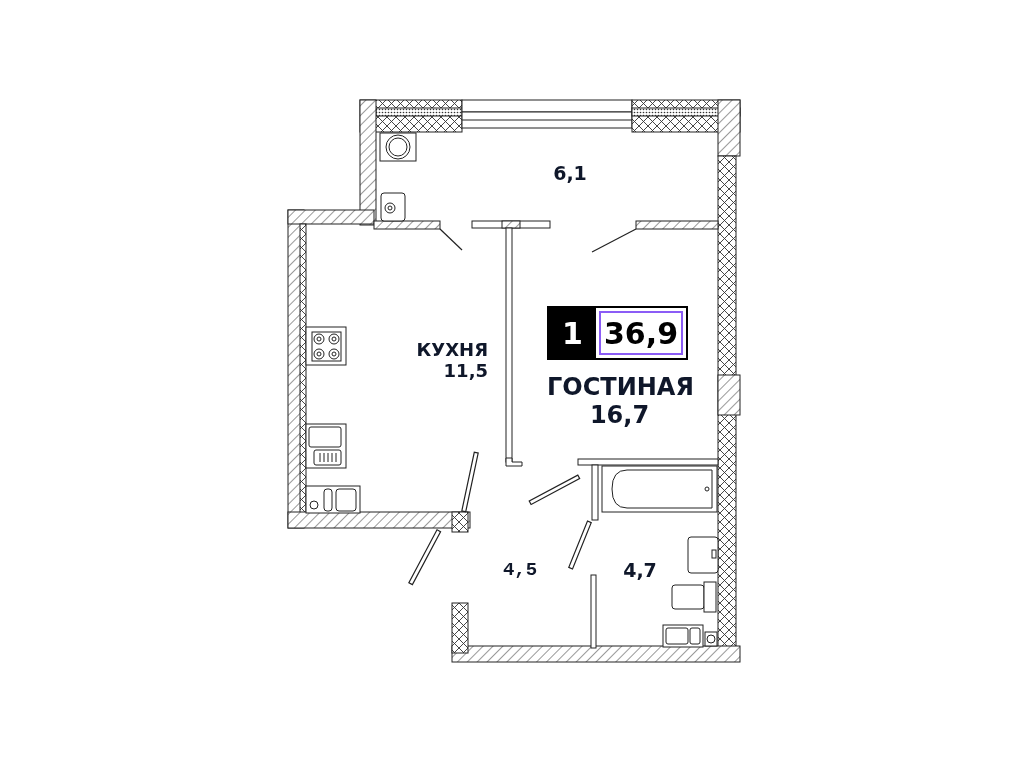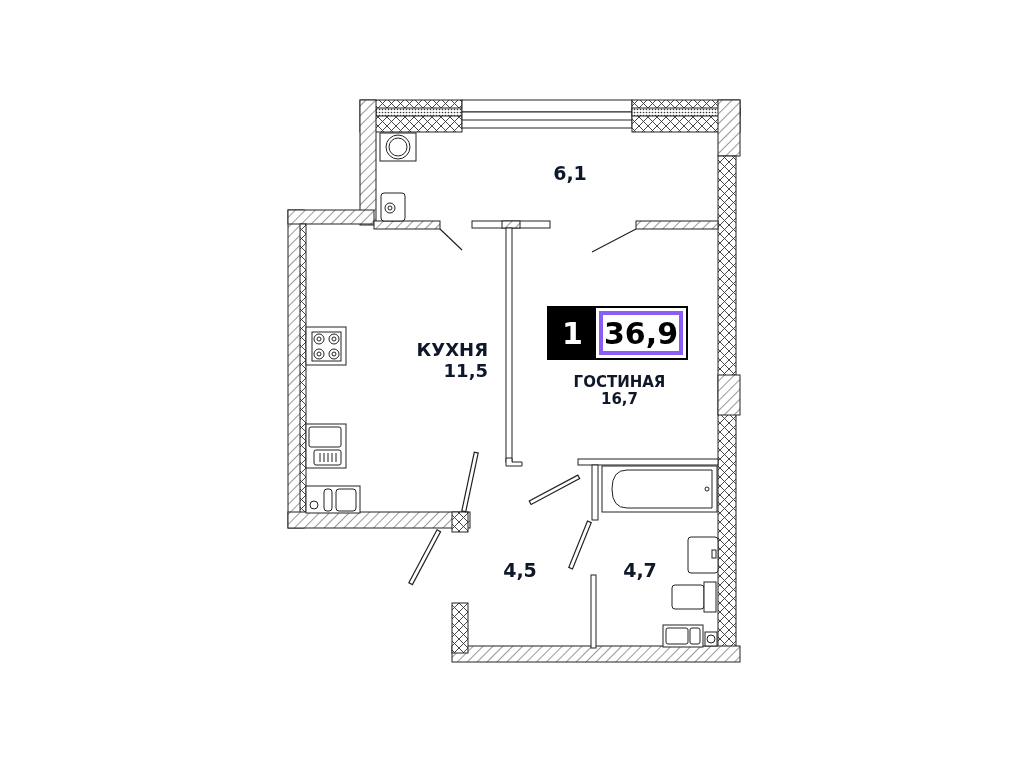--- a/index.html
+++ b/index.html
@@ -1,21 +1,21 @@
 <!DOCTYPE html>
 <html><head>
 <meta charset="utf-8">
 <style>
   html, body { margin: 0; padding: 0; background: #ffffff; }
   body { width: 1024px; height: 761px; position: relative; overflow: hidden; font-family: "DejaVu Sans", sans-serif; }
   #plan { position: absolute; left: 0; top: 0; width: 1024px; height: 761px; }
   .lbl { position: absolute; font-family: "DejaVu Sans", sans-serif; font-weight: bold; color: #0f172a; text-align: center; line-height: 1.15; }
   .area-badge { position: absolute; left: 547px; top: 306px; width: 141px; height: 54px; display: flex; border: 2px solid #000; box-sizing: border-box; }
   .badge-rooms { width: 47px; background: #000; color: #fff; font-size: 30px; font-weight: bold; display: flex; align-items: center; justify-content: center; font-family: "DejaVu Sans", sans-serif; }
-  .badge-area { flex: 1; background: #fff; color: #000; font-size: 30px; font-weight: bold; display: flex; align-items: center; justify-content: center; font-family: "DejaVu Sans", sans-serif; margin: 3px; border: 4px solid #8b5cf6; }
+  .badge-area { flex: 1; background: #fff; color: #000; font-size: 30px; font-weight: bold; display: flex; align-items: center; justify-content: center; font-family: "DejaVu Sans", sans-serif; margin: 3px; border: 2px solid #8b5cf6; }
 </style>
 </head>
 <body>
 
 <svg id="plan" viewBox="0 0 1024 761" xmlns="http://www.w3.org/2000/svg">
   <defs>
     <pattern id="diag" patternUnits="userSpaceOnUse" width="7" height="7" patternTransform="rotate(45)">
       <rect width="7" height="7" fill="#fff"></rect>
       <line x1="0" y1="0" x2="0" y2="7" stroke="#333" stroke-width="1"></line>
     </pattern>
@@ -162,24 +162,24 @@
 <div class="lbl" style="left:378px; top:340px; width:110px; font-size:18px;text-align:right;">
   <div>КУХНЯ</div>
   <div>11,5</div>
 </div>
 
 <div class="area-badge">
   <div class="badge-rooms">1</div>
   <div class="badge-area">36,9</div>
 </div>
 
-<div class="lbl" style="left:547px; top:374px; width:145px; font-size:15px;">
+<div class="lbl" style="left:547px; top:374px; width:145px; font-size:24px;">
   <div>ГОСТИНАЯ</div>
   <div>16,7</div>
 </div>
 
-<div class="lbl" style="left:490px; top:560px; width:60px; font-size:19px;">
+<div class="lbl" style="left:490px; top:560px; width:60px; font-size:19px;font-family:Liberation Mono, monospace;">
   <span>4,5</span>
 </div>
 
 <div class="lbl" style="left:610px; top:560px; width:60px; font-size:19px;">
   <span>4,7</span>
 </div>
 
 </body></html>

